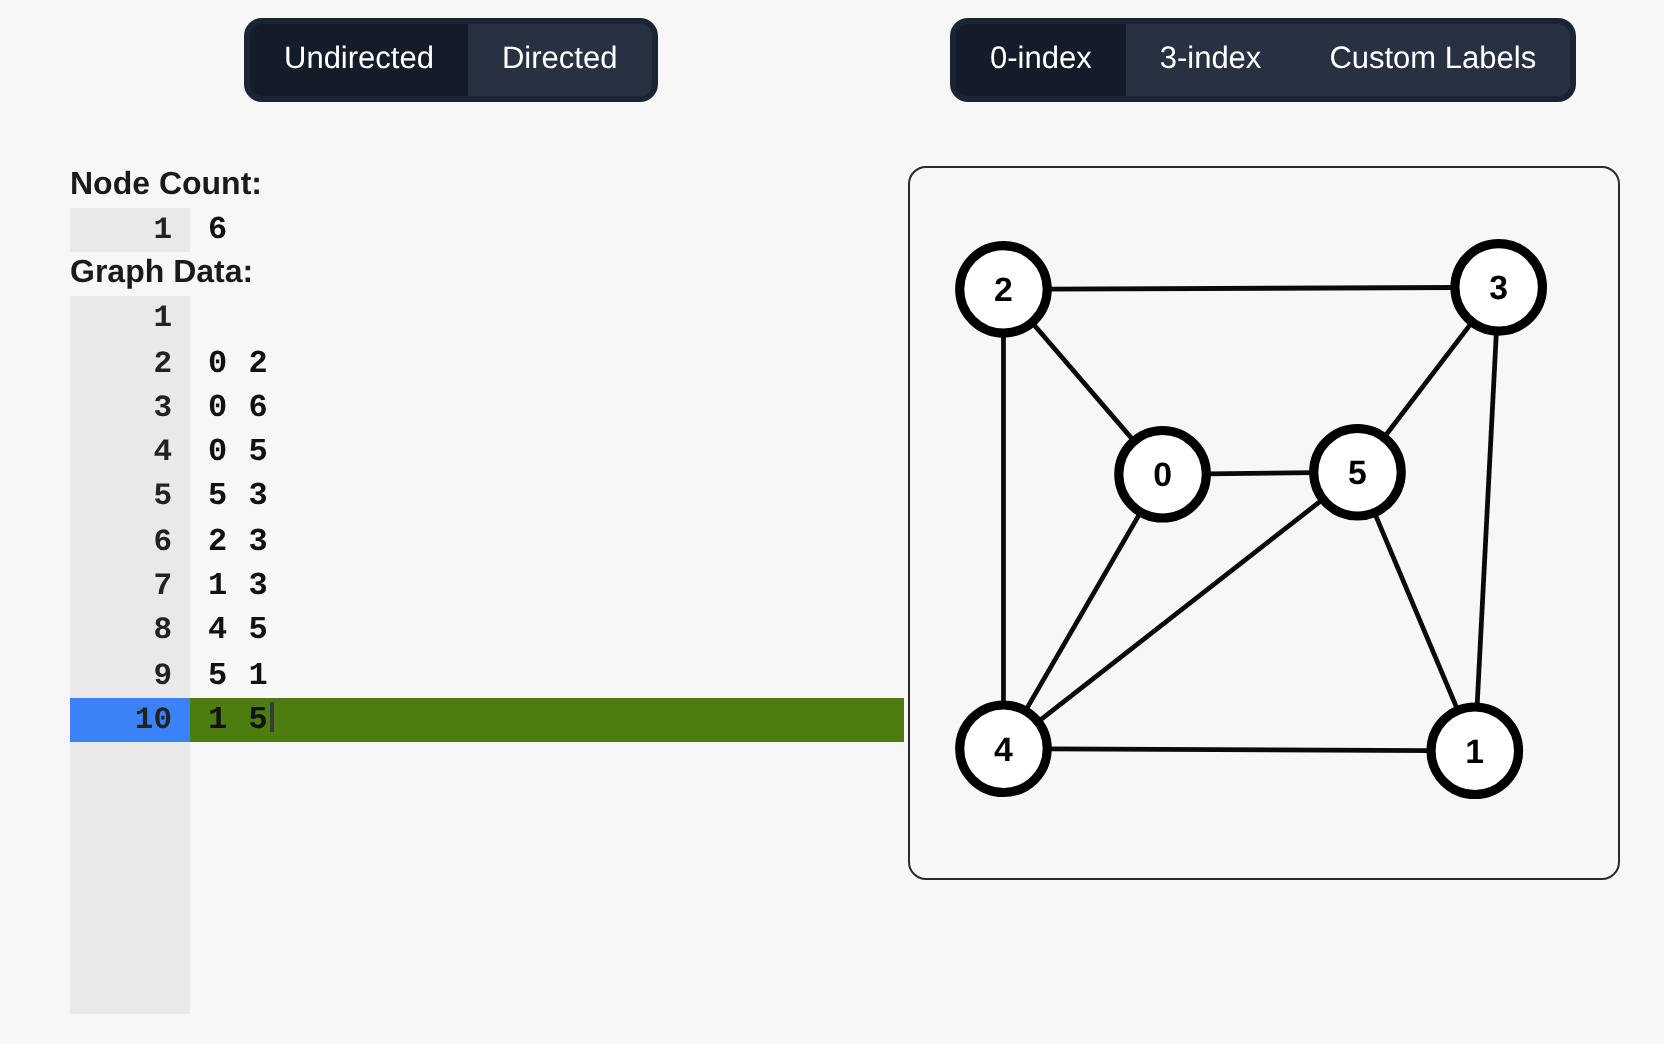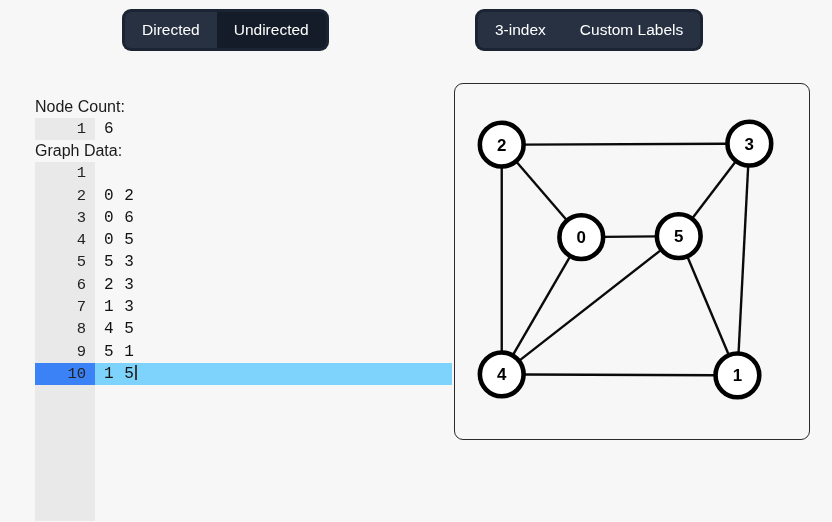--- a/index.html
+++ b/index.html
@@ -33,21 +33,21 @@
   }
   .seg-btn.sel { background:#141c29; }
   .seg-btn.unsel { background:#273142; }
   .seg-btn:first-child { border-radius:6px 0 0 6px; }
   .seg-btn:last-child { border-radius:0 6px 6px 0; }
 
   #mode-toggle { left:122px; top:9px; }
   #index-toggle { left:475px; top:9px; }
 
   
-  #editor-panel { position:absolute; left:0; top:96px; width:440px; }
+  #editor-panel { position:absolute; left:0; top:82px; width:440px;font-weight:bold; }
   .field-label {
     font-family:"Liberation Sans", sans-serif;
     font-size:16px;
     color:#1a1a1a;
     padding-left:35px;
     line-height:22px;
   }
   .code-editor {
     position:relative;
     width:417px;
@@ -78,21 +78,21 @@
     flex:1 1 auto;
     color:#111;
     font-family:"Liberation Mono", monospace;
     font-size:16px;
     padding-left:9px;
     height:22.3px;
     line-height:22.3px;
     letter-spacing:0.5px;
     position:relative;
   }
-  .code-line.active .ltxt { background:#7dd3fc; }
+  .code-line.active .ltxt { background:#4d7c0f; }
   .caret {
     display:inline-block;
     width:1.5px;
     height:15px;
     background:#3a3a3a;
     vertical-align:-2px;
     margin-left:1px;
   }
   
   .gutter-filler {
@@ -121,25 +121,26 @@
     text-anchor:middle;
     dominant-baseline:central;
   }
 </style>
 </head>
 <body>
 
 <div id="root">
 
   <div class="seg-group" id="mode-toggle">
+    <button class="seg-btn sel">Undirected</button>
     <button class="seg-btn unsel">Directed</button>
-    <button class="seg-btn sel">Undirected</button>
   </div>
 
   <div class="seg-group" id="index-toggle">
+    <button class="seg-btn sel">0-index</button>
     <button class="seg-btn unsel">3-index</button>
     <button class="seg-btn unsel">Custom Labels</button>
   </div>
 
   <div id="editor-panel">
     <div class="field-label">Node Count:</div>
     <div class="code-editor" id="node-count-editor">
         <div class="code-line">
           <div class="ln">1</div>
           <div class="ltxt">6</div>

